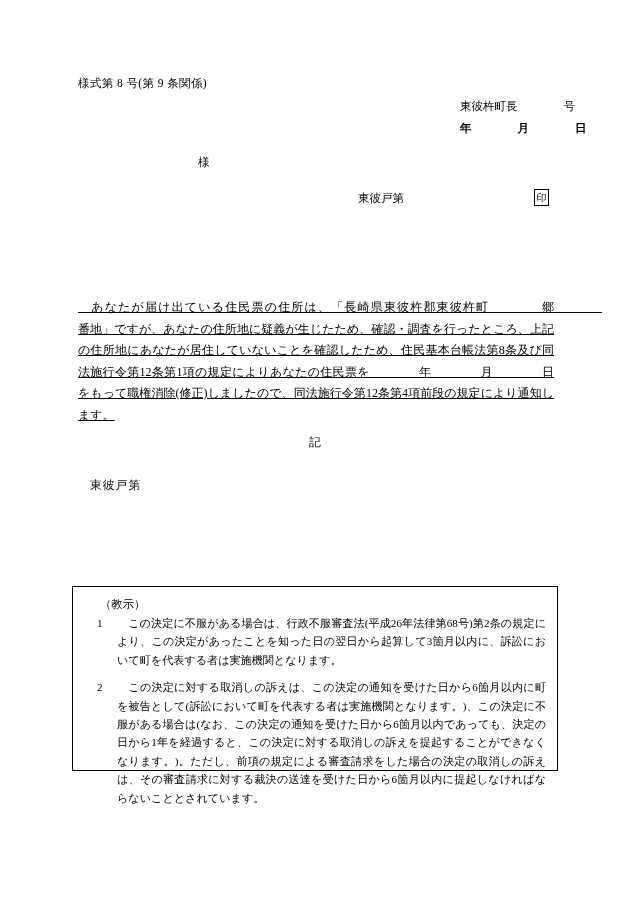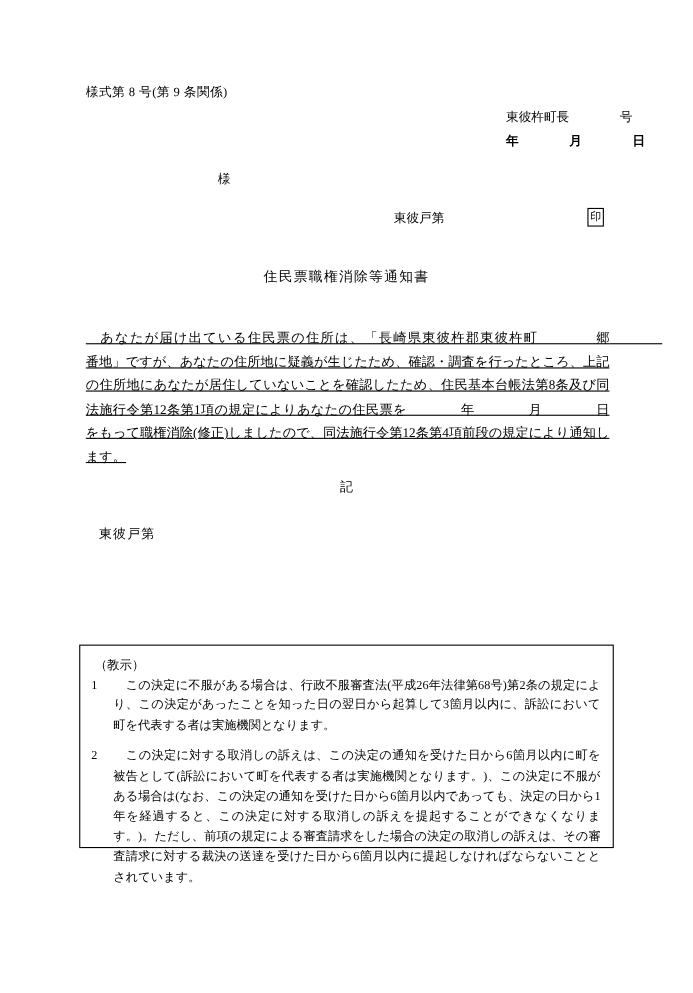--- a/index.html
+++ b/index.html
@@ -107,21 +107,21 @@
     white-space: nowrap;
   }
   .notice-box {
     position: absolute;
     left: 72px;
     top: 586px;
     width: 486px;
     height: 185px;
     border: 1px solid #000;
     box-sizing: border-box;
-    padding: 10px 11px 8px 4px;
+    padding: 10px 11px 8px 18px;
   }
   .notice-title {
     font-size: 11.3px;
     margin-left: 0.8em;
     margin-bottom: 2px;
   }
   .notice-item {
     display: flex;
     font-size: 11.1px;
     line-height: 18.4px;
@@ -150,21 +150,20 @@
   <div class="doc-number">東彼杵町長　　　　号</div>
 
   <div class="doc-date">年　　　　月　　　　日</div>
 
   <div class="addressee">様</div>
 
   <div class="issuer">東彼戸第</div>
 
   <div class="seal">印</div>
 
-  <div class="doc-title">住民票職権消除等通知書</div>
 
   <div class="body-text">　あなたが届け出ている住民票の住所は、「長崎県東彼杵郡東彼杵町　　　　郷　　　　番地」ですが、あなたの住所地に疑義が生じたため、確認・調査を行ったところ、上記の住所地にあなたが居住していないことを確認したため、住民基本台帳法第8条及び同法施行令第12条第1項の規定によりあなたの住民票を　　　　年　　　　月　　　　日をもって職権消除(修正)しましたので、同法施行令第12条第4項前段の規定により通知します。</div>
 
   <div class="ki">記</div>
 
   <div class="reason">東彼戸第</div>
 
   <div class="notice-box">
     <div class="notice-title">（教示）</div>
 

